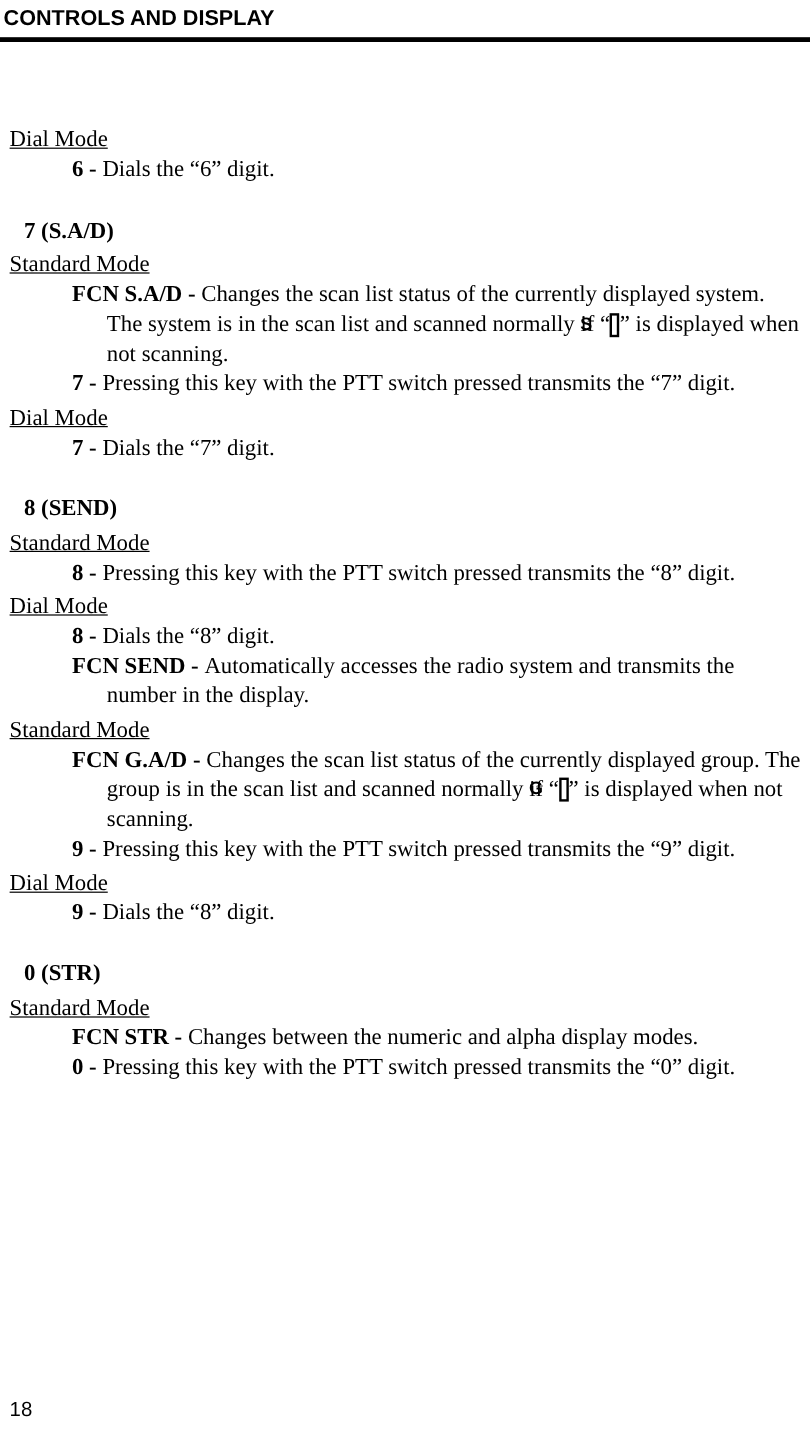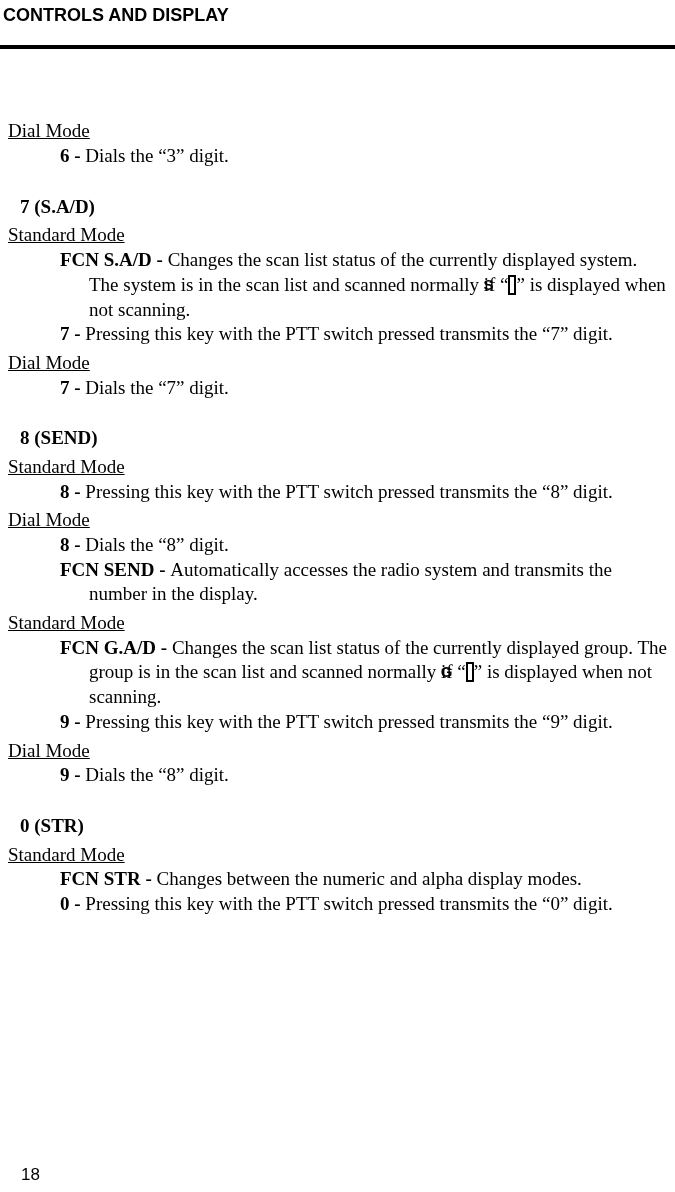--- a/index.html
+++ b/index.html
@@ -11,21 +11,21 @@
     width: 675px;
     height: 1192px;
     background: #fff;
     color: #000;
     position: relative;
   }
   .page-header {
     font-family: Arial, Helvetica, sans-serif;
     font-weight: bold;
     font-size: 18px;
-    padding: 4px 0 18px 3px;
+    padding: 4px 0 4px 3px;
     border-bottom: 4px solid #000;
     margin-bottom: 70px;
   }
   .content {
     padding: 0 8px 0 8px;
   }
   .mode-label {
     text-decoration: underline;
   }
   .key-heading {
@@ -47,36 +47,36 @@
     border: 2px solid #000;
     font-family: Arial, Helvetica, sans-serif;
     font-weight: bold;
     font-size: 15px;
     line-height: 15px;
     padding: 0 2px 1px 2px;
     vertical-align: 1px;
   }
   .page-number {
     position: absolute;
-    left: 21px;
+    left: 8px;
     bottom: 6px;
     font-family: Arial, Helvetica, sans-serif;
     font-size: 17px;
   }
   .mt4 { margin-top: 4px; }
 </style>
 </head>
 <body>
 
 <div class="page-header">CONTROLS AND DISPLAY</div>
 <div class="content">
 
   <div class="mode-label">Dial Mode</div>
   <div class="item">
-    <span class="item-strong">6 - </span><span>Dials the “3” digit.</span>
+    <span class="item-strong">6 - </span><span>Dials the “6” digit.</span>
   </div>
 
   <div id="sections">
       <div class="key-heading">7 (S.A/D)</div>
       <div class="mode-label mt4">Standard Mode</div>
       <div class="item-hanging"><span class="item-strong">FCN S.A/D - </span><span>Changes the scan list status of the currently displayed system. The system is in the scan list and scanned normally if “</span><span class="boxed">S</span><span>” is displayed when not scanning.</span></div>
       <div class="item-hanging"><span class="item-strong">7 - </span><span>Pressing this key with the PTT switch pressed transmits the “7” digit.</span></div>
       <div class="mode-label mt4">Dial Mode</div>
       <div class="item-hanging"><span class="item-strong">7 - </span><span>Dials the “7” digit.</span></div>
       <div class="key-heading">8 (SEND)</div>

